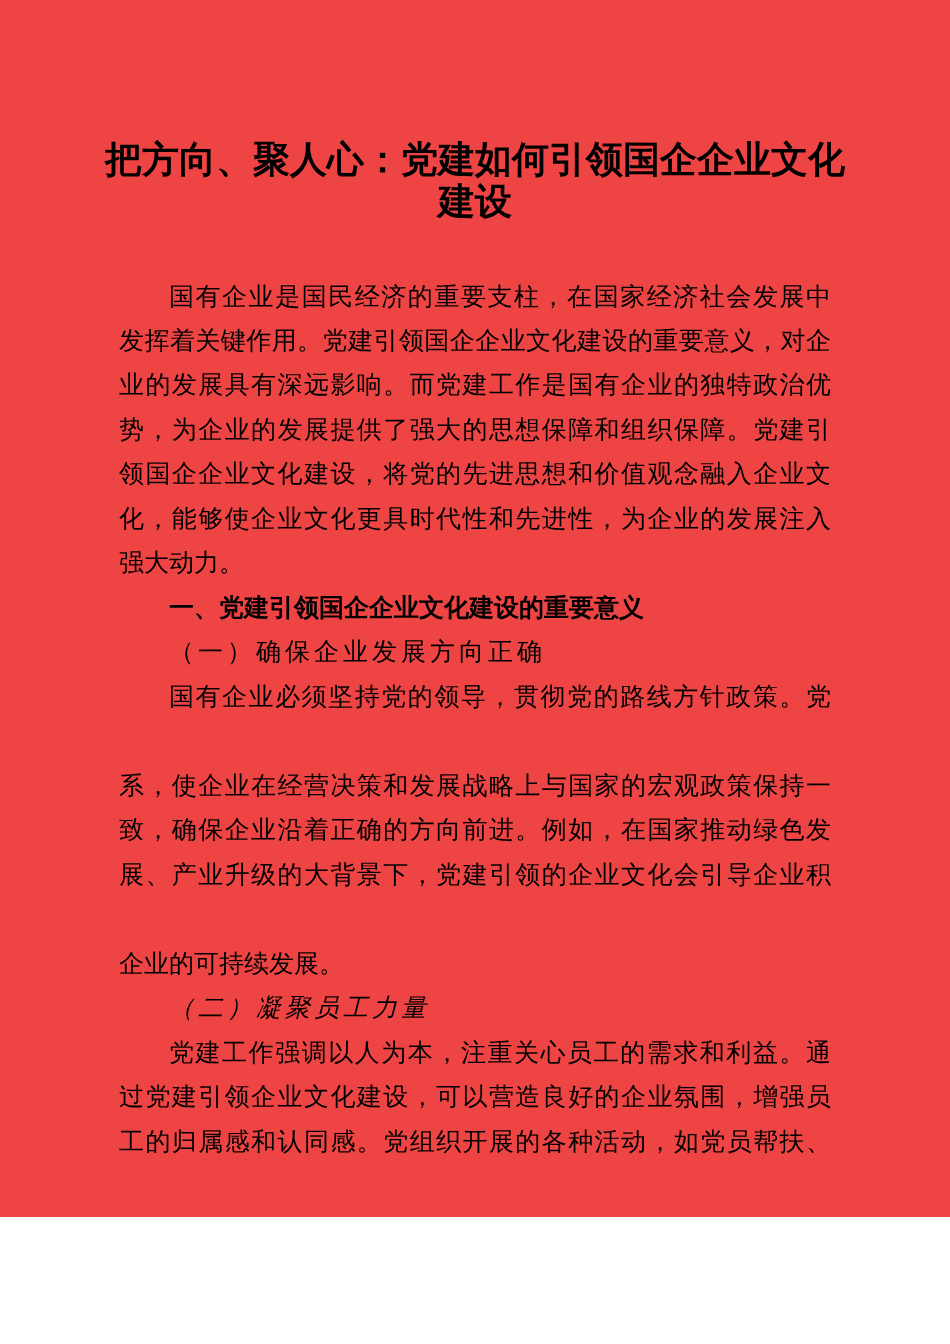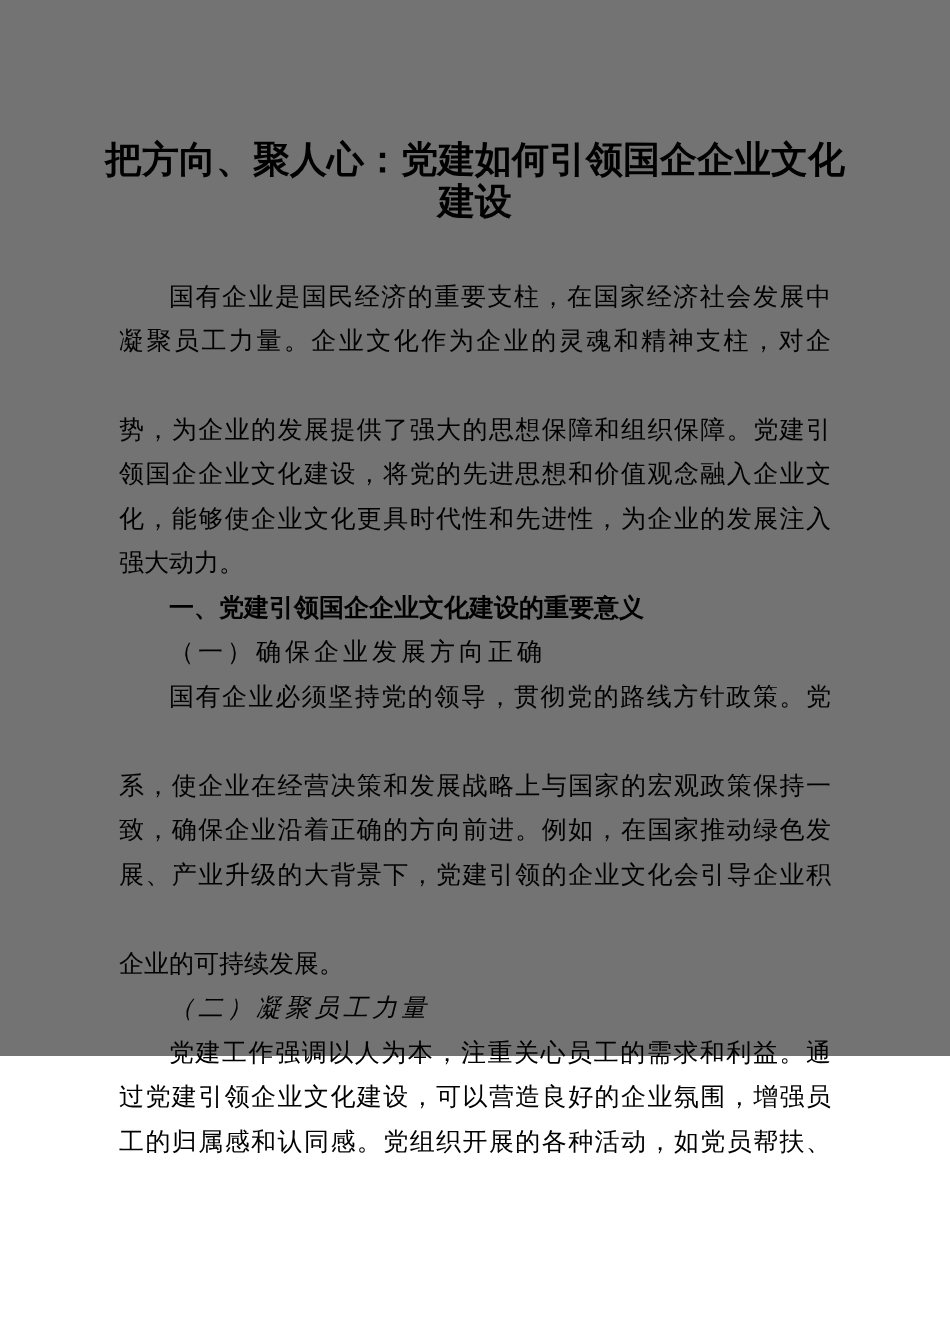--- a/index.html
+++ b/index.html
@@ -11,22 +11,22 @@
       width: 950px;
       height: 1344px;
       position: relative;
       overflow: hidden;
       font-family: "DejaVu Serif", "Liberation Serif", serif;
       color: #000000;
     }
     .page {
       position: absolute;
       left: 0; top: 0;
-      width: 950px; height: 1056px;
-      background: #737373;
+      width: 950px; height: 1217px;
+      background: #ef4444;
     }
     .title {
       position: absolute;
       left: 100px;
       width: 750px;
       text-align: center;
       font-family: "DejaVu Serif", "Liberation Serif", serif;
       font-weight: bold;
       font-size: 37px;
       line-height: 46px;
@@ -73,21 +73,22 @@
   </style>
 </head>
 <body>
 
 <div class="page">
 
   <div class="title" style="top:136px;">把方向、聚人心：党建如何引领国企企业文化</div>
   <div class="title" style="top:178px;">建设</div>
 
   <div class="line indent" style="top:282px;">国有企业是国民经济的重要支柱，在国家经济社会发展中</div>
-  <div class="line" style="top:326px;">凝聚员工力量。企业文化作为企业的灵魂和精神支柱，对企</div>
+  <div class="line" style="top:326px;">发挥着关键作用。党建引领国企企业文化建设的重要意义，对企</div>
+  <div class="line" style="top:370px;">业的发展具有深远影响。而党建工作是国有企业的独特政治优</div>
   <div class="line" style="top:415px;">势，为企业的发展提供了强大的思想保障和组织保障。党建引</div>
   <div class="line" style="top:459px;">领国企企业文化建设，将党的先进思想和价值观念融入企业文</div>
   <div class="line" style="top:504px;">化，能够使企业文化更具时代性和先进性，为企业的发展注入</div>
   <div class="line last" style="top:548px;">强大动力。</div>
 
   <div class="h1" style="top:593px;">一、党建引领国企企业文化建设的重要意义</div>
 
   <div class="h2" style="top:637px;">（一）确保企业发展方向正确</div>
   <div class="line indent" style="top:682px;">国有企业必须坚持党的领导，贯彻党的路线方针政策。党</div>
   <div class="line" style="top:771px;">系，使企业在经营决策和发展战略上与国家的宏观政策保持一</div>

